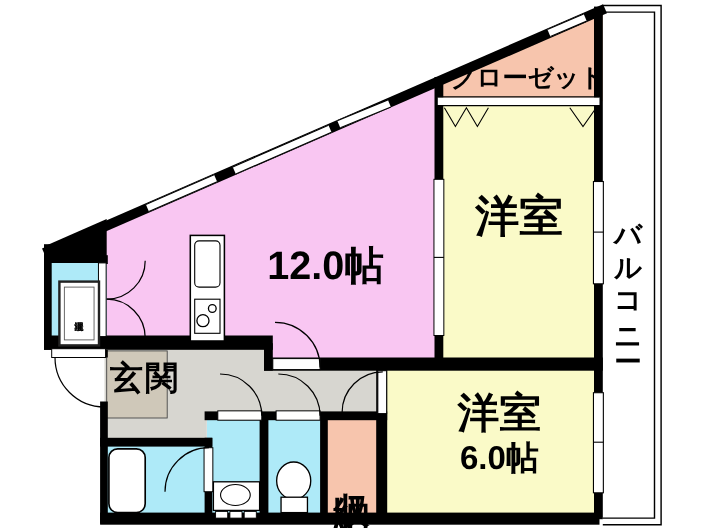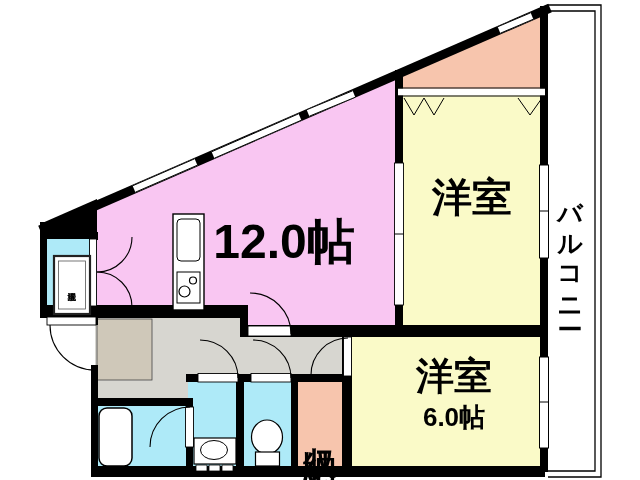--- a/index.html
+++ b/index.html
@@ -141,28 +141,30 @@
         <ellipse cx="267" cy="437" rx="15.5" ry="17" fill="#fff" stroke="#000" stroke-width="1.2"></ellipse>
         <rect x="255.5" y="452" width="24" height="14" fill="#fff" stroke="#000" stroke-width="1.2"></rect>
       </g>
       <g>
         <rect x="54" y="256" width="36" height="58" fill="#fff" stroke="#222" stroke-width="2.2"></rect>
         <rect x="58.5" y="261" width="27" height="48" fill="#fff" stroke="#555" stroke-width="0.8"></rect>
       </g>
     </g>
   </svg>
 
-  <div class="lbl" style="left:284px;top:242px;font-size:48px">12.0帖</div>
+  <div class="lbl" style="left:296px;top:242px;font-size:36px">12.0帖</div>
 
   <div class="lbl" style="left:472px;top:197px;font-size:40px">洋室</div>
 
   <div class="lbl" style="left:454px;top:376px;font-size:38px">洋室</div>
-  <div class="lbl" style="left:454px;top:417px;font-size:26px">6.0帖</div>
+  <div class="lbl" style="left:454px;top:417px;font-size:30px">6.0帖</div>
 
+  <div class="lbl" style="left:480px;top:71px;font-size:23px">クローゼット</div>
 
+  <div class="lbl" style="left:132px;top:345px;font-size:30px;letter-spacing:2px">玄関</div>
 
   <div class="lbl vert" style="left:320px;top:425px;font-size:33px;letter-spacing:4px">収納</div>
 
   <div class="lbl vert" style="left:570px;top:252px;font-size:25px;letter-spacing:4px">バルコニー</div>
 
   <div class="lbl vert" style="left:72px;top:286px;font-size:8.5px;font-weight:normal">洗濯機置場</div>
 
 </div>
 
 </body></html>

